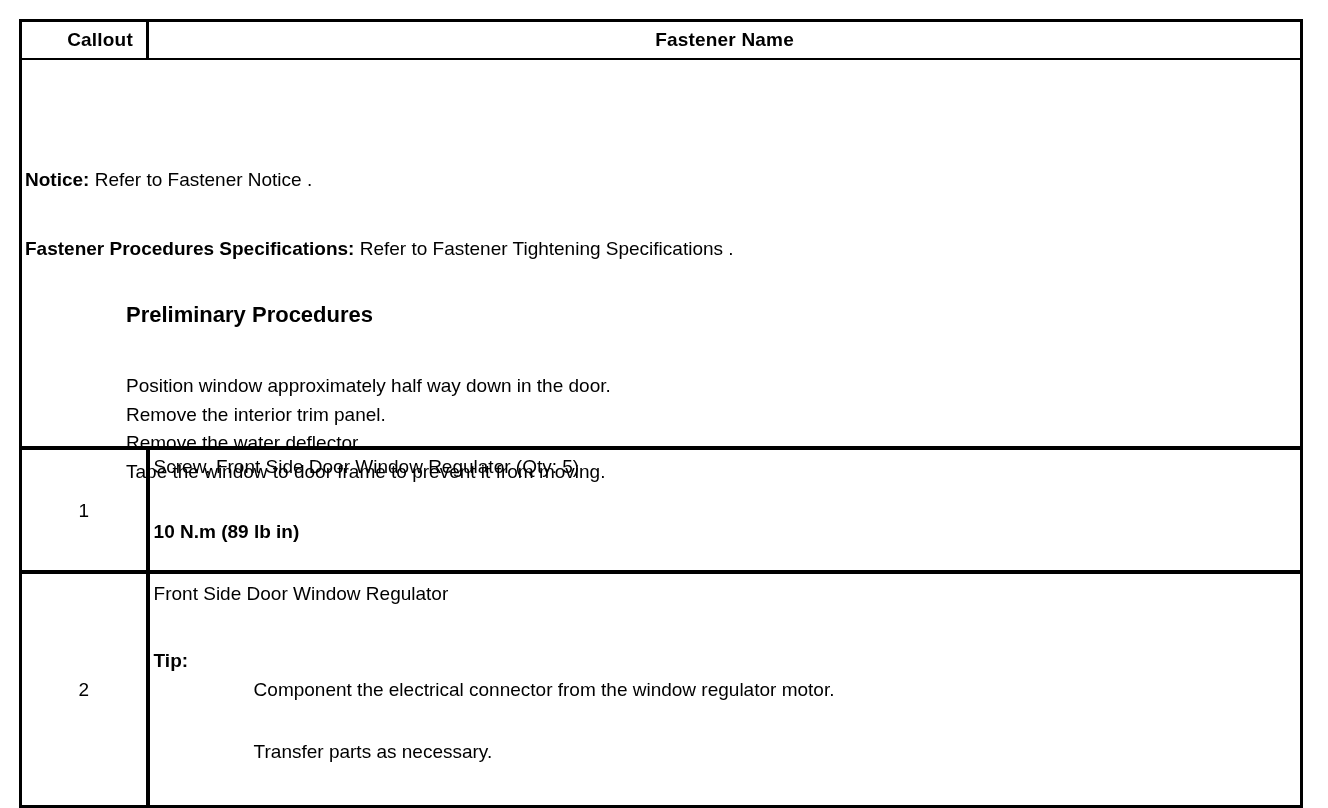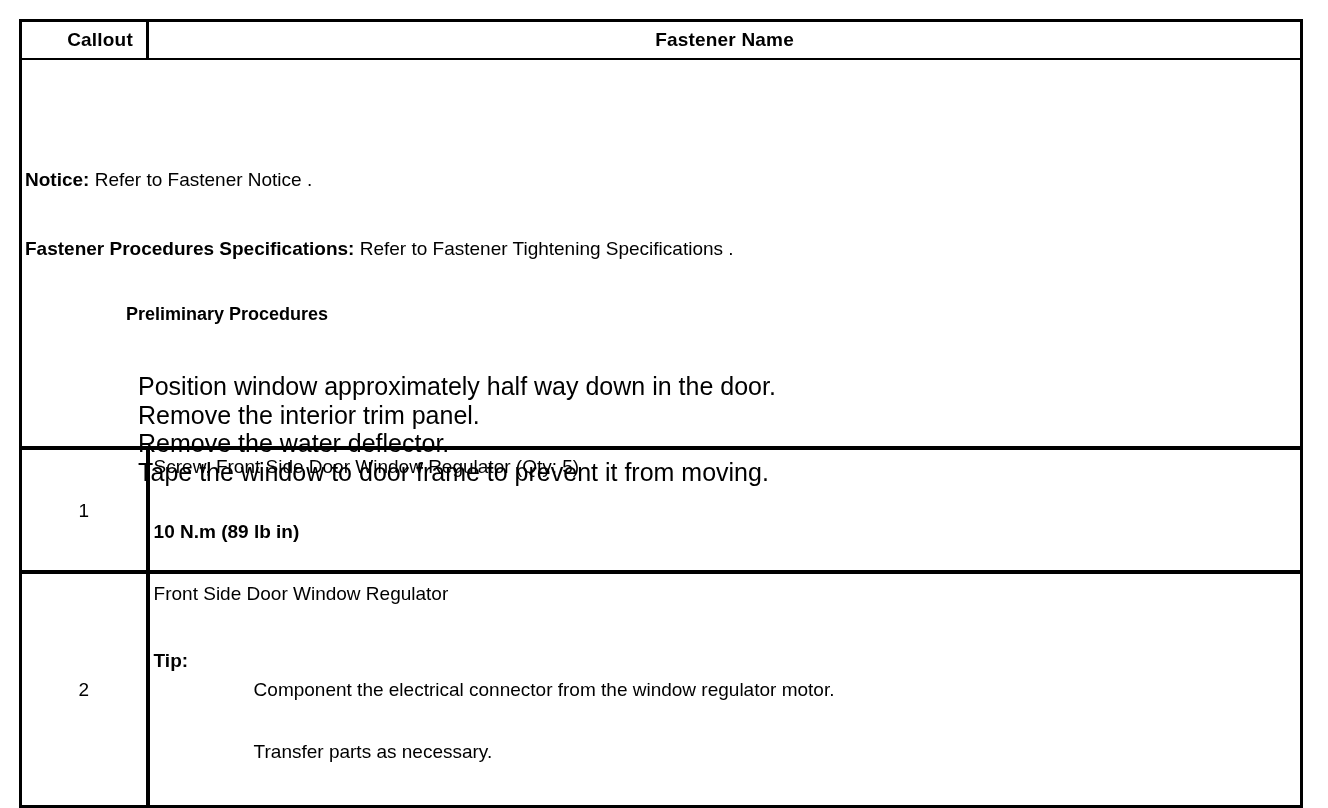--- a/index.html
+++ b/index.html
@@ -95,29 +95,29 @@
   .notice-line.l1 { top: 108px; }
   .notice-line.l2 { top: 177px; }
 
   .notice-line b { font-weight: bold; }
 
   .prelim-title {
     position: absolute;
     left: 104px;
     top: 243px;
     font-weight: bold;
-    font-size: 18px;
+    font-size: 22px;
     line-height: 23px;
     white-space: nowrap;
   }
   .prelim-list {
     position: absolute;
-    left: 116px;
+    left: 104px;
     top: 312px;
-    font-size: 25px;
+    font-size: 19px;
     line-height: 28.5px;
   }
   .prelim-list div { white-space: nowrap; }
 
   
   .part-row .cell-num {
     border-left: 3px solid #000;
     border-right: 4px solid #000;
     text-align: center;
     vertical-align: middle;

